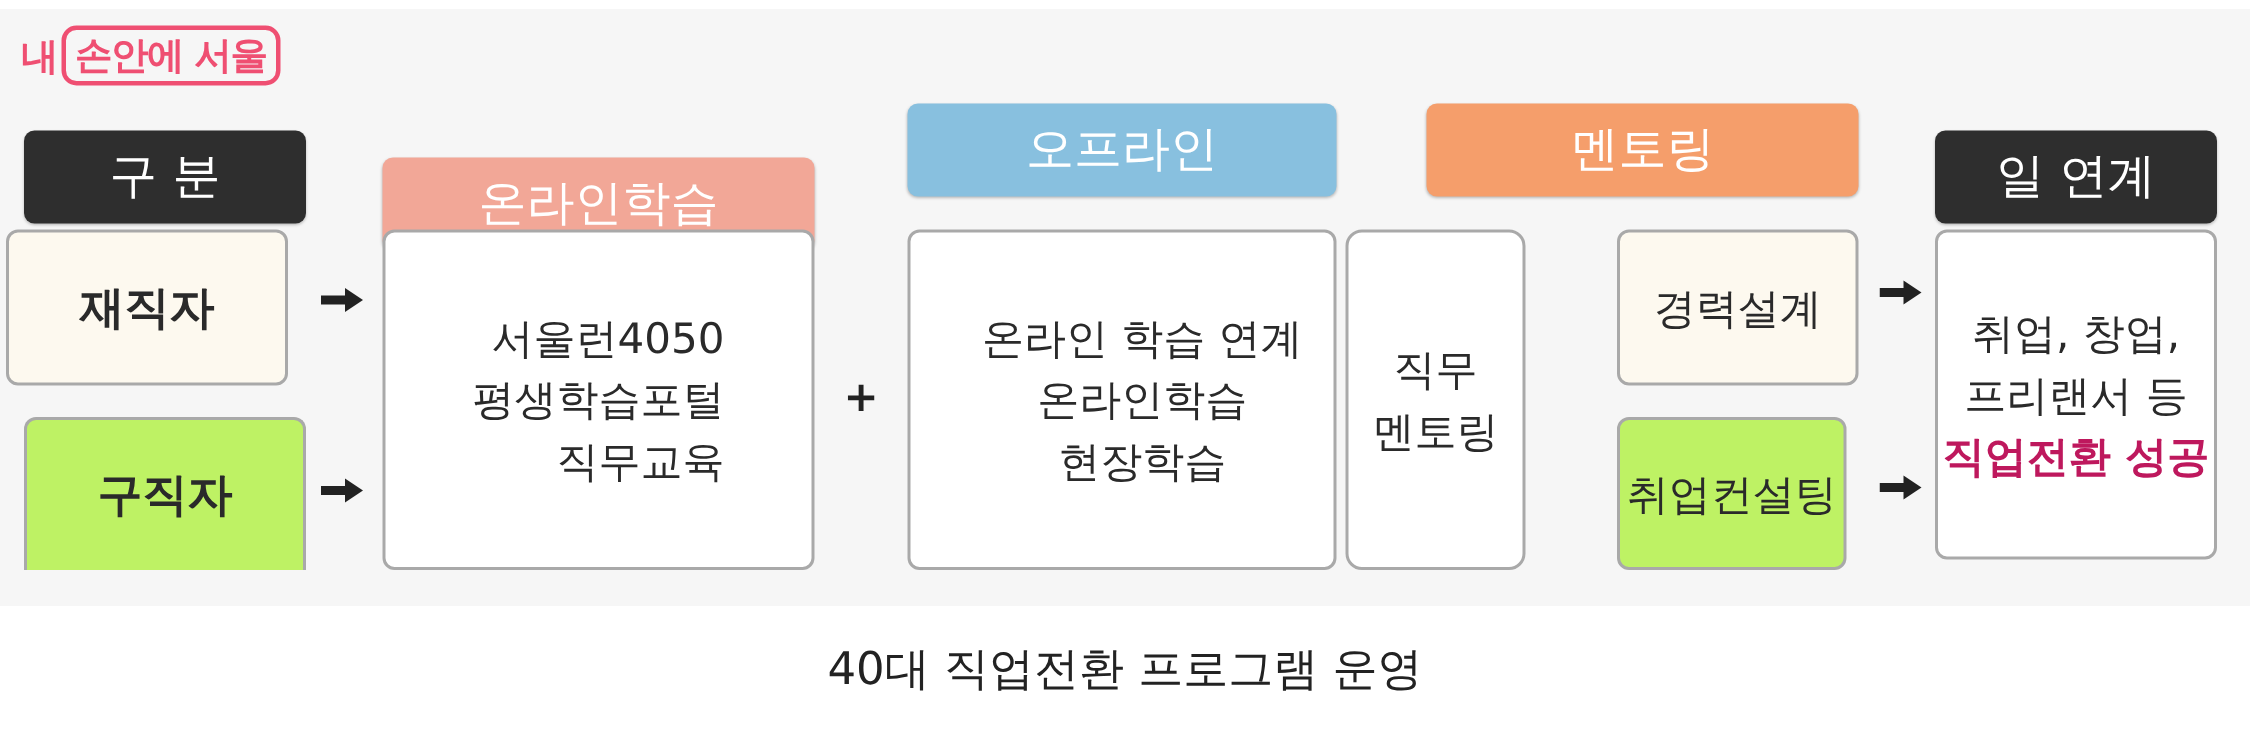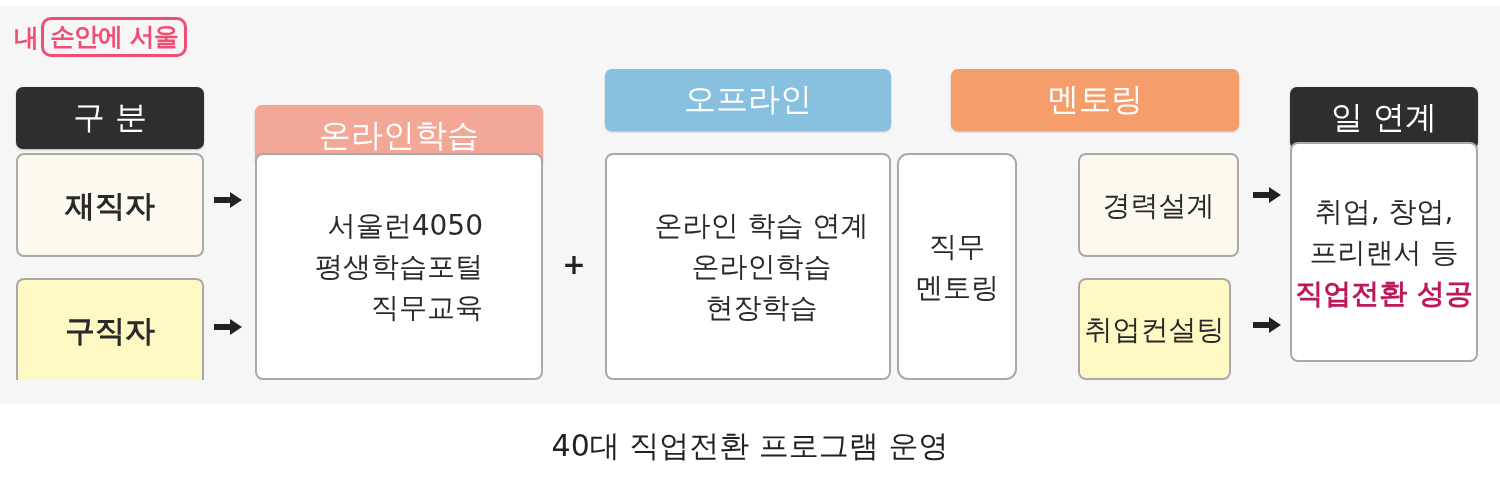--- a/index.html
+++ b/index.html
@@ -14,21 +14,21 @@
          align-items: center; justify-content: center; font-size: 32px; color: #ffffff;
          box-shadow: 0 1px 2px rgba(0,0,0,0.25); }
   .hdr.dark { background: #2e2e2e; margin-top: 18px; }
   .hdr.salmon { background: #f2a797; margin-top: 36px; }
   .hdr.blue { background: #88c0df; }
   .hdr.orange { background: #f59e6b; }
   .box { position: absolute; border: 2px solid #a9a9a9; border-radius: 8px; background: #ffffff;
          display: flex; align-items: center; justify-content: center; text-align: center;
          color: #2a2a2a; font-size: 28px; line-height: 41px; box-sizing: border-box; }
   .box.cream { background: #fdf9ef; }
-  .box.ice { background: #fef9c3; text-align: center; }
+  .box.ice { background: #bef264; text-align: center; }
   .box.bold { font-weight: bold; font-size: 30px; }
   .arrow { position: absolute; width: 30px; height: 18px; }
   .plus { position: absolute; font-size: 28px; font-weight: bold; color: #222; width: 30px; text-align: center; }
   .red { color: #be185d; font-weight: bold; }
   .caption { position: absolute; left: 0; width: 1500px; top: 426px; text-align: center;
              font-size: 30px; color: #222222; }
 </style>
 </head>
 <body>
 
@@ -38,21 +38,21 @@
   <span>내</span>
   <span class="boxed">손안에 서울</span>
 </div>
 
 <div class="hdr dark" style="left:16px;width:188px;">구 분</div>
 <div class="hdr salmon" style="left:255px;width:288px;">온라인학습</div>
 <div class="hdr blue" style="left:605px;width:286px;">오프라인</div>
 <div class="hdr orange" style="left:951px;width:288px;">멘토링</div>
 <div class="hdr dark" style="left:1290px;width:188px;">일 연계</div>
 
-<div class="box cream bold" style="left:16px;top:153px;width:188px;height:104px;">
+<div class="box cream bold" style="left:4px;top:153px;width:188px;height:104px;">
   <span>재직자</span>
 </div>
 <div class="box ice bold" style="left:16px;top:278px;width:188px;height:102px;border-bottom:none;border-bottom-left-radius:0;border-bottom-right-radius:0;">
   <span>구직자</span>
 </div>
 
 <svg class="arrow" style="left:214px;top:191px;" viewBox="0 0 30 18">
   <rect x="0" y="6" width="18" height="6" fill="#222"></rect>
     <polygon points="16,1 28,9 16,17" fill="#222"></polygon>
 </svg>
@@ -96,21 +96,21 @@
 
 <svg class="arrow" style="left:1253px;top:186px;" viewBox="0 0 30 18">
   <rect x="0" y="6" width="18" height="6" fill="#222"></rect>
     <polygon points="16,1 28,9 16,17" fill="#222"></polygon>
 </svg>
 <svg class="arrow" style="left:1253px;top:316px;" viewBox="0 0 30 18">
   <rect x="0" y="6" width="18" height="6" fill="#222"></rect>
     <polygon points="16,1 28,9 16,17" fill="#222"></polygon>
 </svg>
 
-<div class="box" style="left:1290px;top:142px;width:188px;height:220px;">
+<div class="box" style="left:1290px;top:153px;width:188px;height:220px;">
   <div>
     <div>취업, 창업,</div>
     <div>프리랜서 등</div>
     <div class="red">직업전환 성공</div>
   </div>
 </div>
 
 <div class="caption">40대 직업전환 프로그램 운영</div>
 
 </body></html>

